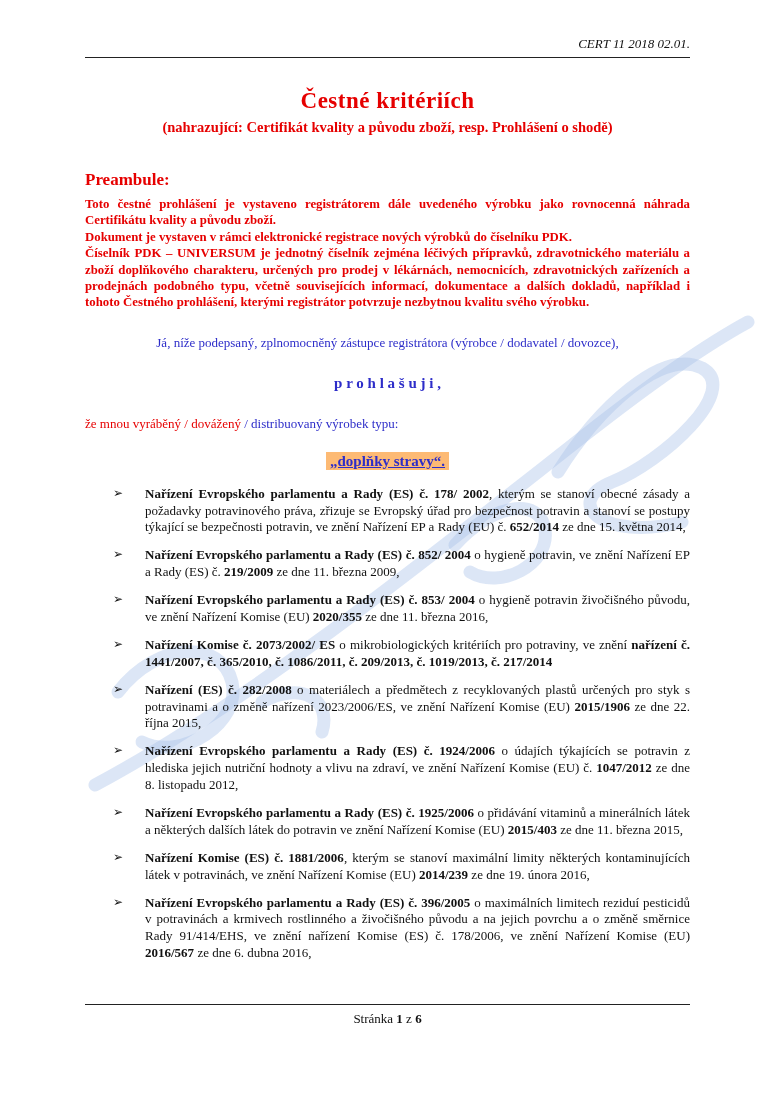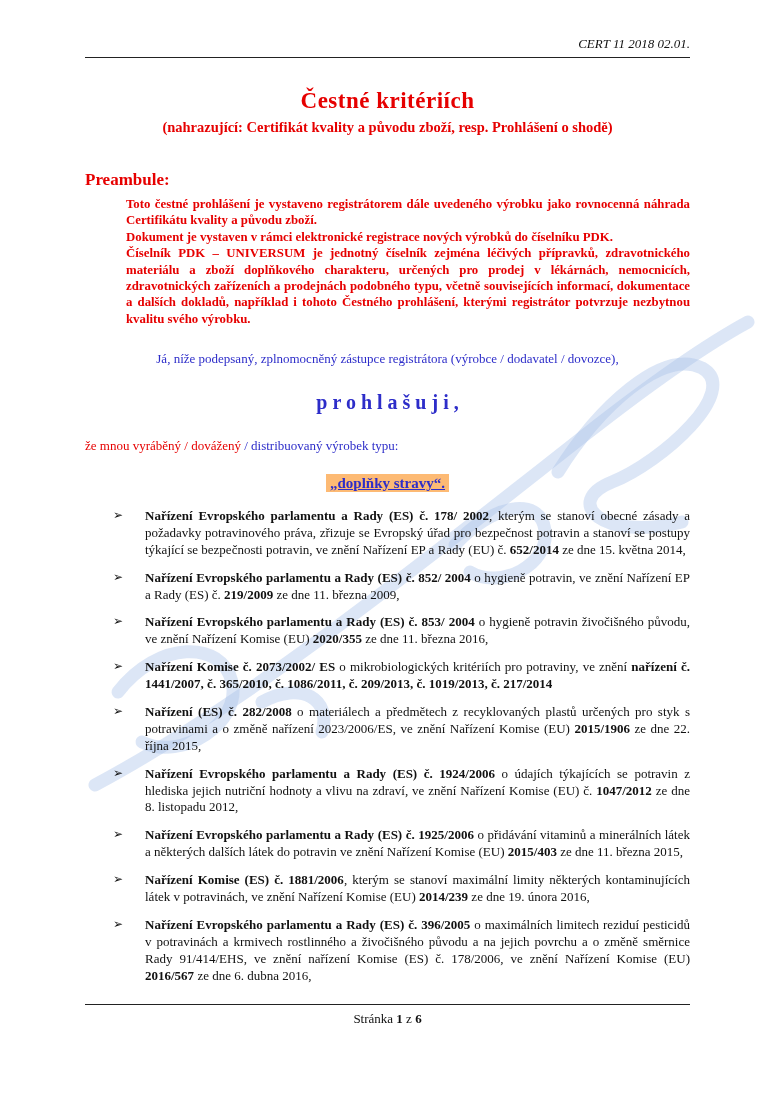--- a/index.html
+++ b/index.html
@@ -50,40 +50,40 @@
     color: #e60000;
     font-size: 14.5px;
     font-weight: bold;
   }
   .preamble-heading {
     margin-top: 34px;
     color: #e60000;
     font-size: 17px;
     font-weight: bold;
   }
-  .preamble { margin-top: 6px; margin-left: 41px; }
+  .preamble { margin-top: 6px; }
   .preamble p {
     color: #e60000;
     font-weight: bold;
     font-size: 12.8px;
     line-height: 1.28;
     text-align: justify;
   }
   .decl-intro {
     margin-top: 24px;
     text-align: center;
     color: #2d2dc9;
     font-size: 13px;
   }
   .decl-verb {
     margin-top: 24px;
     text-align: center;
     color: #2d2dc9;
     font-weight: bold;
-    font-size: 20px;
+    font-size: 15px;
   }
   .decl-product-line {
     margin-top: 24px;
     font-size: 13px;
   }
   .product-wrap {
     margin-top: 20px;
     text-align: center;
   }
   .product {

